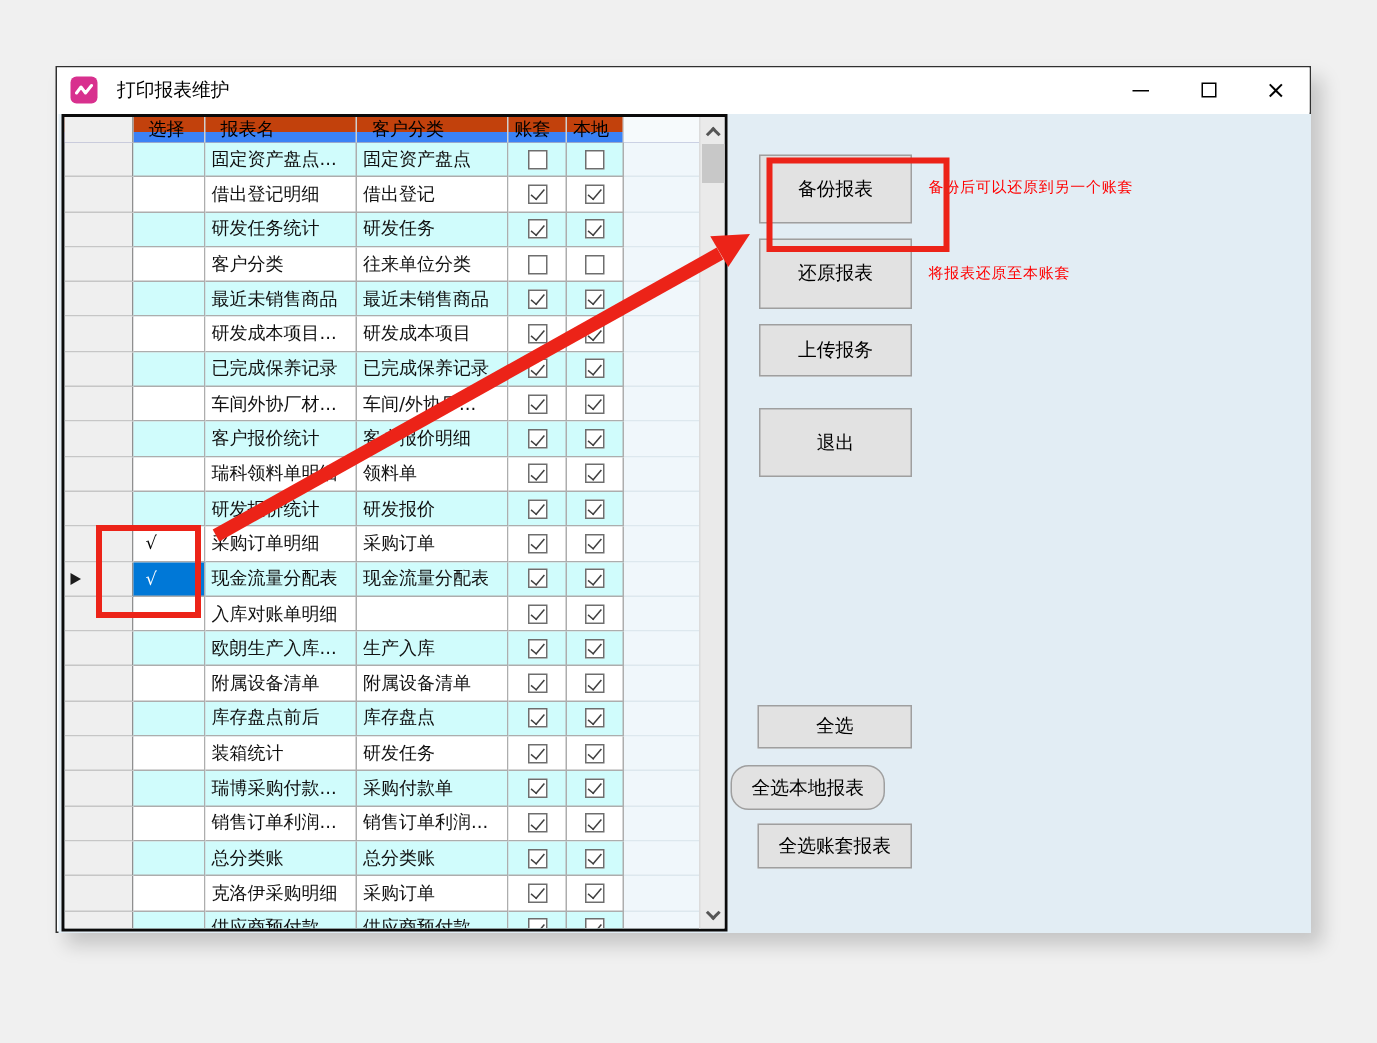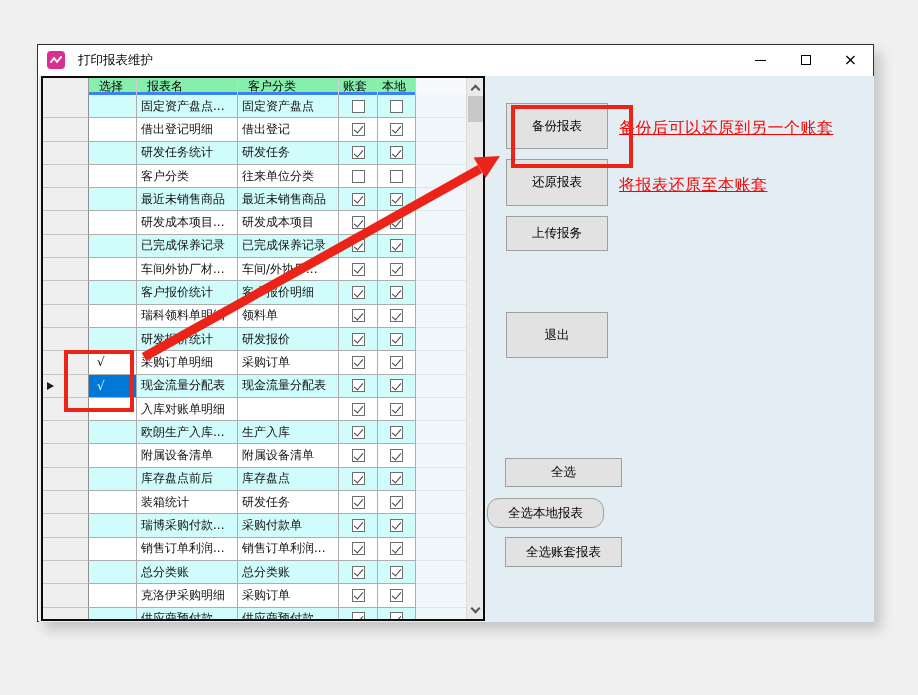--- a/index.html
+++ b/index.html
@@ -21,21 +21,21 @@
   .glyph-max { width:10px; height:10px; border:1px solid #000; background:transparent; }
   .glyph-close { font-size:16px; line-height:1; color:#000; font-weight:400; }
 
   .client { position:absolute; left:1px; top:31px; width:835px; height:546px; background:var(--panel-blue,#e2edf4); }
 
   
   .grid-box { position:absolute; left:2px; top:0; width:444px; height:545px;
               border:2px solid #0b0b0b; background:#edf5fa; }
   .grid-inner { position:absolute; top:0; left:0; right:17px; bottom:0; overflow:hidden; }
   .ghead { display:grid; grid-template-columns:46px 48px 101px 101px 39px 38px 1fr;
-           height:17px; background:#86efac; border-bottom:3px solid #3b82f6; }
+           height:17px; background:#c2410c; border-bottom:7px solid #3b82f6; }
   .ghead .hc { border-right:1px solid #cfcfcf; display:flex; align-items:center; padding-left:10px; color:#000; }
   .ghead .hc.small { padding-left:4px; }
   .ghead .hc.rowh { background:#efefef; border-right:1px solid #9a9a9a; }
   .ghead .hc.fill { border-right:none; background:#f6fafc; }
   .rows { height:calc(100% - 17px); overflow:hidden; }
   .row { display:grid; grid-template-columns:46px 48px 101px 101px 39px 38px 1fr; height:23.3px; }
   .c { border-right:1px solid #adadad; border-bottom:1px solid #adadad; display:flex; align-items:center; background:#fff; overflow:hidden; }
   .row.alt .c { background:var(--row-alt-cyan,#d0fcfc); }
   .c.rowhead { background:#efefef !important; border-right:1px solid #8f8f8f; border-bottom:1px solid #c6c6c6; padding-left:4px; }
   .c.sel { padding-left:8px; }
@@ -56,31 +56,31 @@
   .sbtn { position:absolute; left:0; width:17px; height:17px; display:flex; align-items:center; justify-content:center; }
   .sbtn.up { top:1px; } .sbtn.down { bottom:1px; }
   .chev-up { width:7px; height:7px; border-left:2px solid #555; border-top:2px solid #555; transform:rotate(45deg); margin-top:3px; }
   .chev-down { width:7px; height:7px; border-right:2px solid #555; border-bottom:2px solid #555; transform:rotate(45deg); margin-bottom:3px; }
   .thumb { position:absolute; left:1px; top:18px; width:15px; height:26px; background:#c8c8c8; }
 
   
   .btn { position:absolute; background:#e2e2e2; border:1px solid #9f9f9f; color:#000;
          display:flex; align-items:center; justify-content:center; font-size:12.5px; }
   .btn.big { width:102px; height:46px; }
-  .btn.sml { width:117px; height:30px; }
+  .btn.sml { width:103px; height:30px;margin-top:12px; }
   #btn-backup { left:467px; top:27px; }
   #btn-restore { left:467px; top:83px; height:47px; }
   #btn-upload { left:467px; top:140px; height:35px; }
-  #btn-exit { left:467px; top:196px;margin-top:40px; }
+  #btn-exit { left:467px; top:196px; }
   #btn-selall { left:466px; top:382px; height:29px; }
   #btn-sellocal { left:448px; top:422px;border-radius:12px; }
   #btn-selaccount { left:466px; top:461px; }
   #btn-selnone { left:466px; top:499px; height:29px; }
 
-  .note { position:absolute; color:var(--note-red,#ff0000); font-size:16px; white-space:nowrap; letter-spacing:.5px;text-decoration:underline; }
+  .note { position:absolute; color:var(--note-red,#ff0000); font-size:10px; white-space:nowrap; letter-spacing:.5px; }
   #note-backup { left:580px; top:42px; }
   #note-restore { left:580px; top:99px; }
   #note-upload { left:580px; top:159px; }
 
   
   .hl-rect { position:absolute; border:4px solid var(--highlight-red,#ec2318); z-index:40; pointer-events:none; }
   #hl-grid { left:64px; top:350px; width:70px; height:62px; }
   #hl-backup { left:511px; top:105px; width:122px; height:63px; }
   #arrow-overlay { position:absolute; left:0; top:0; z-index:50; pointer-events:none; }
 </style>

